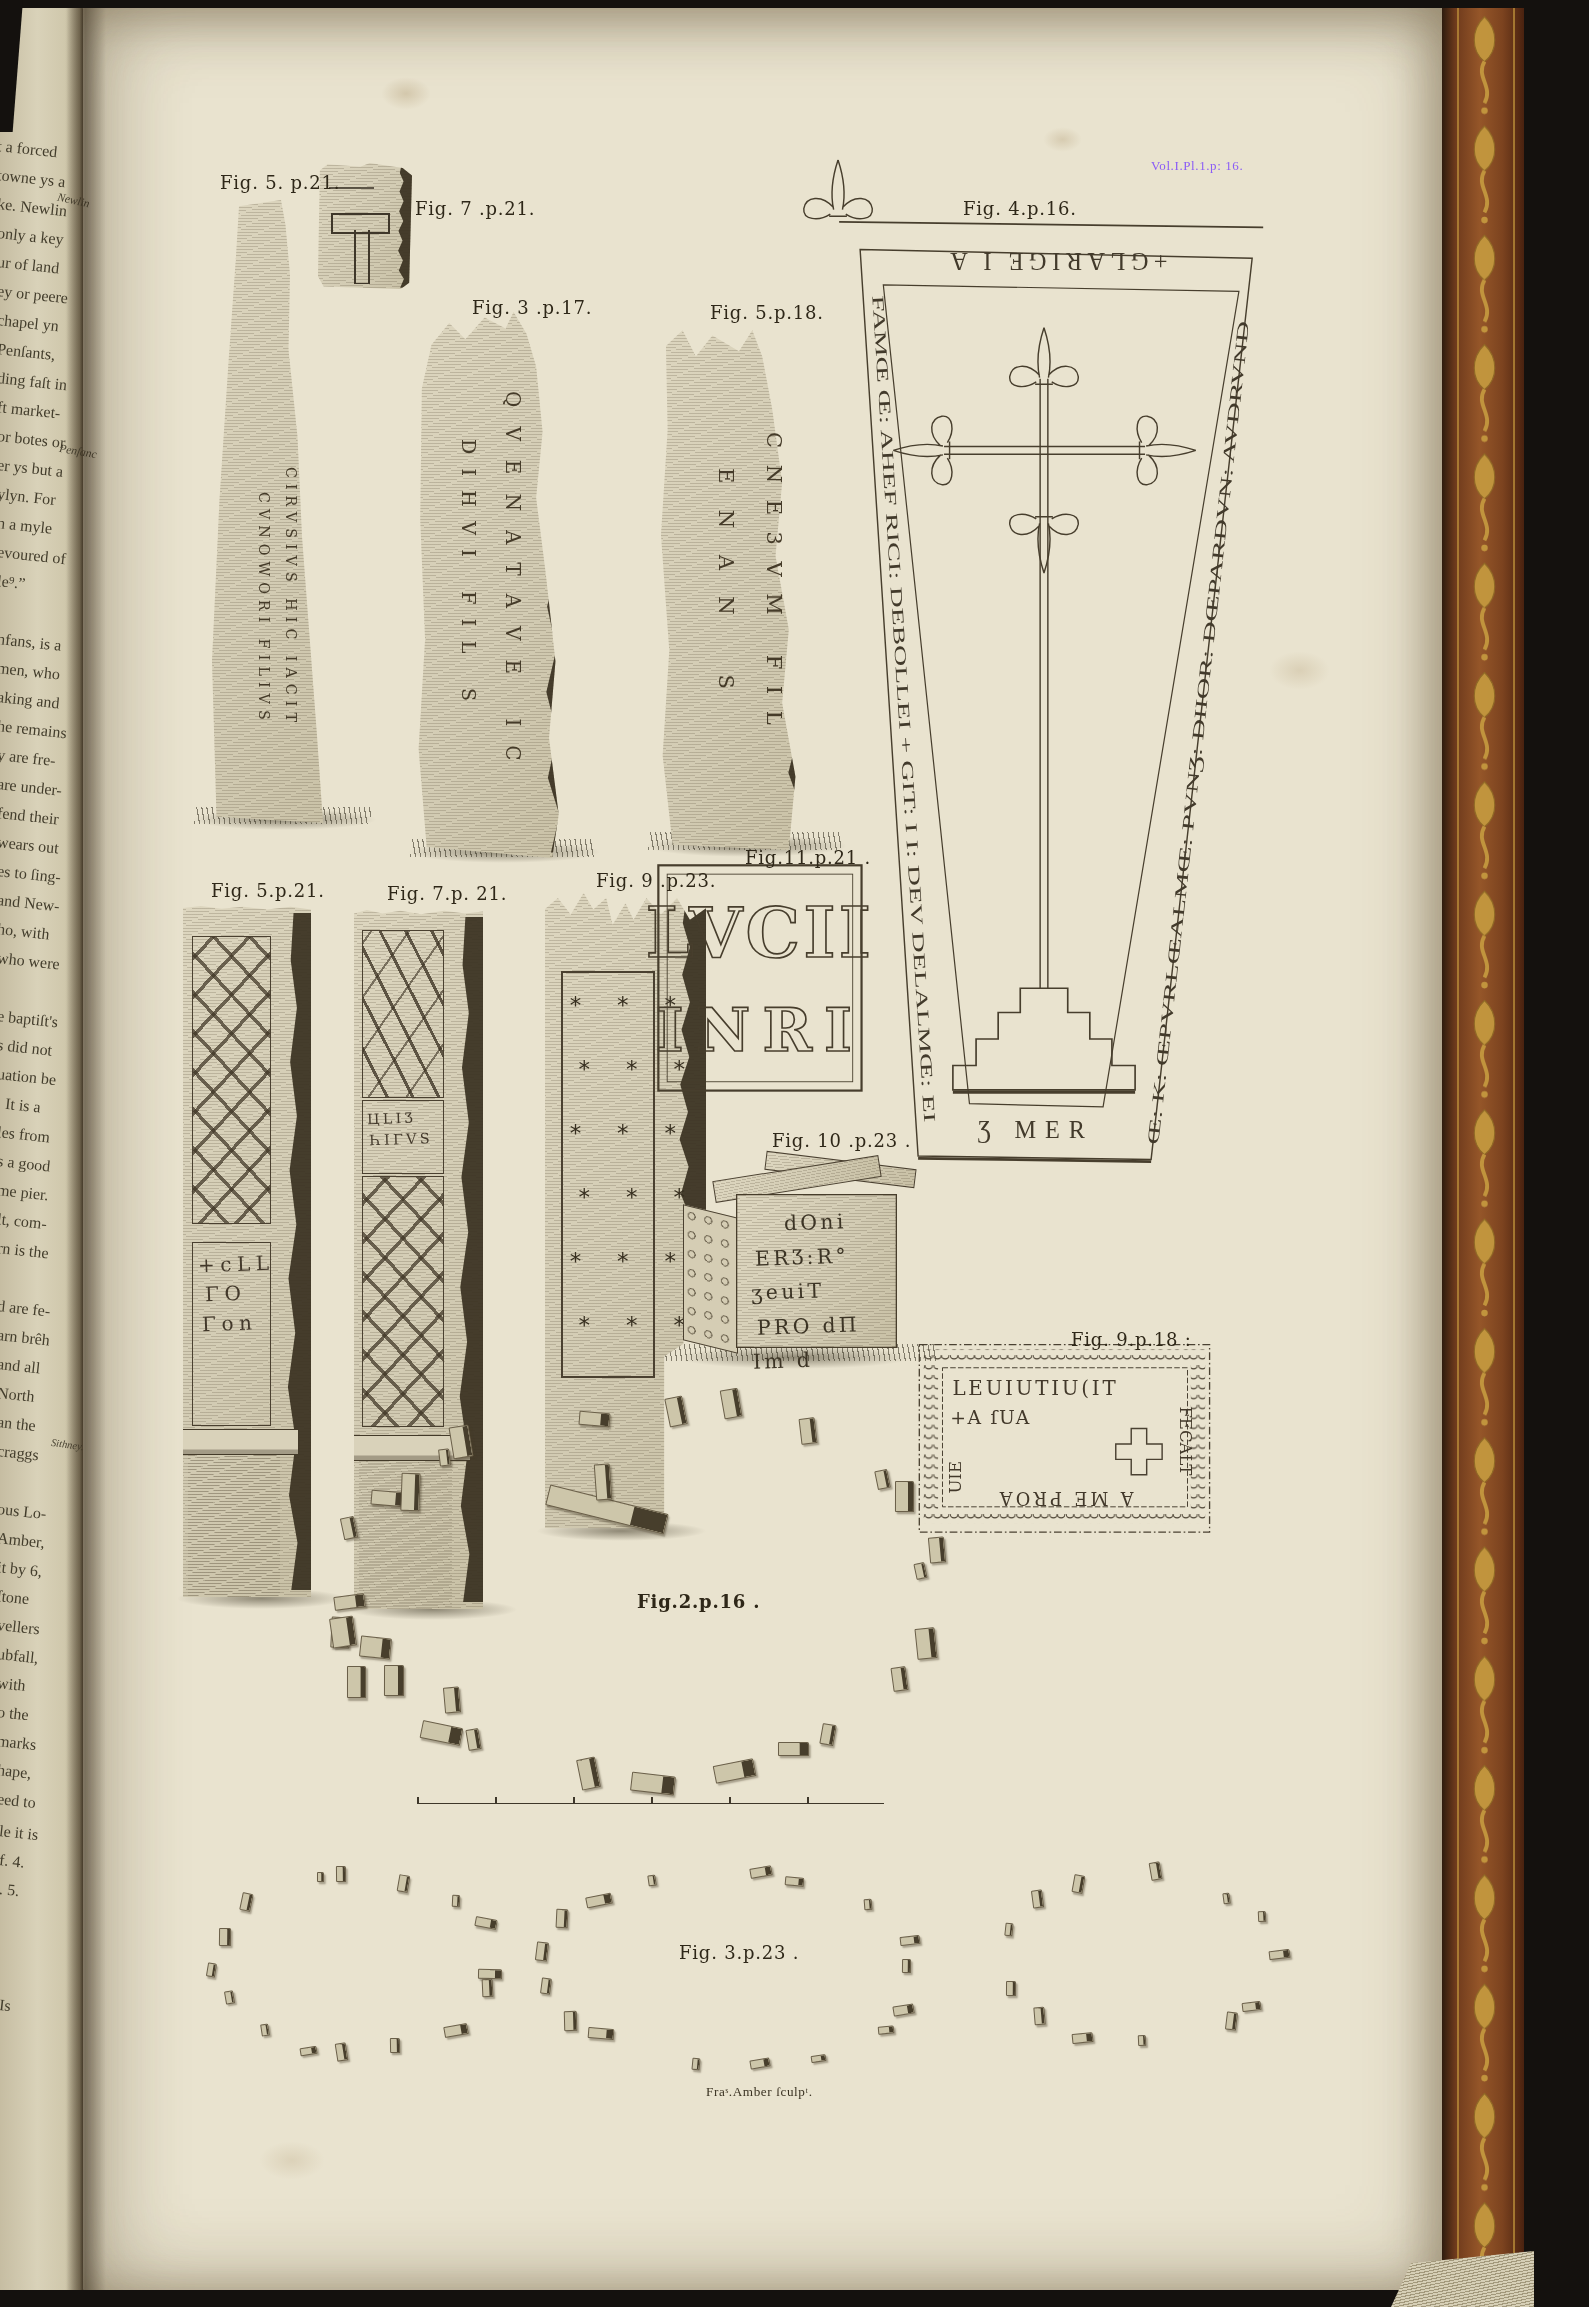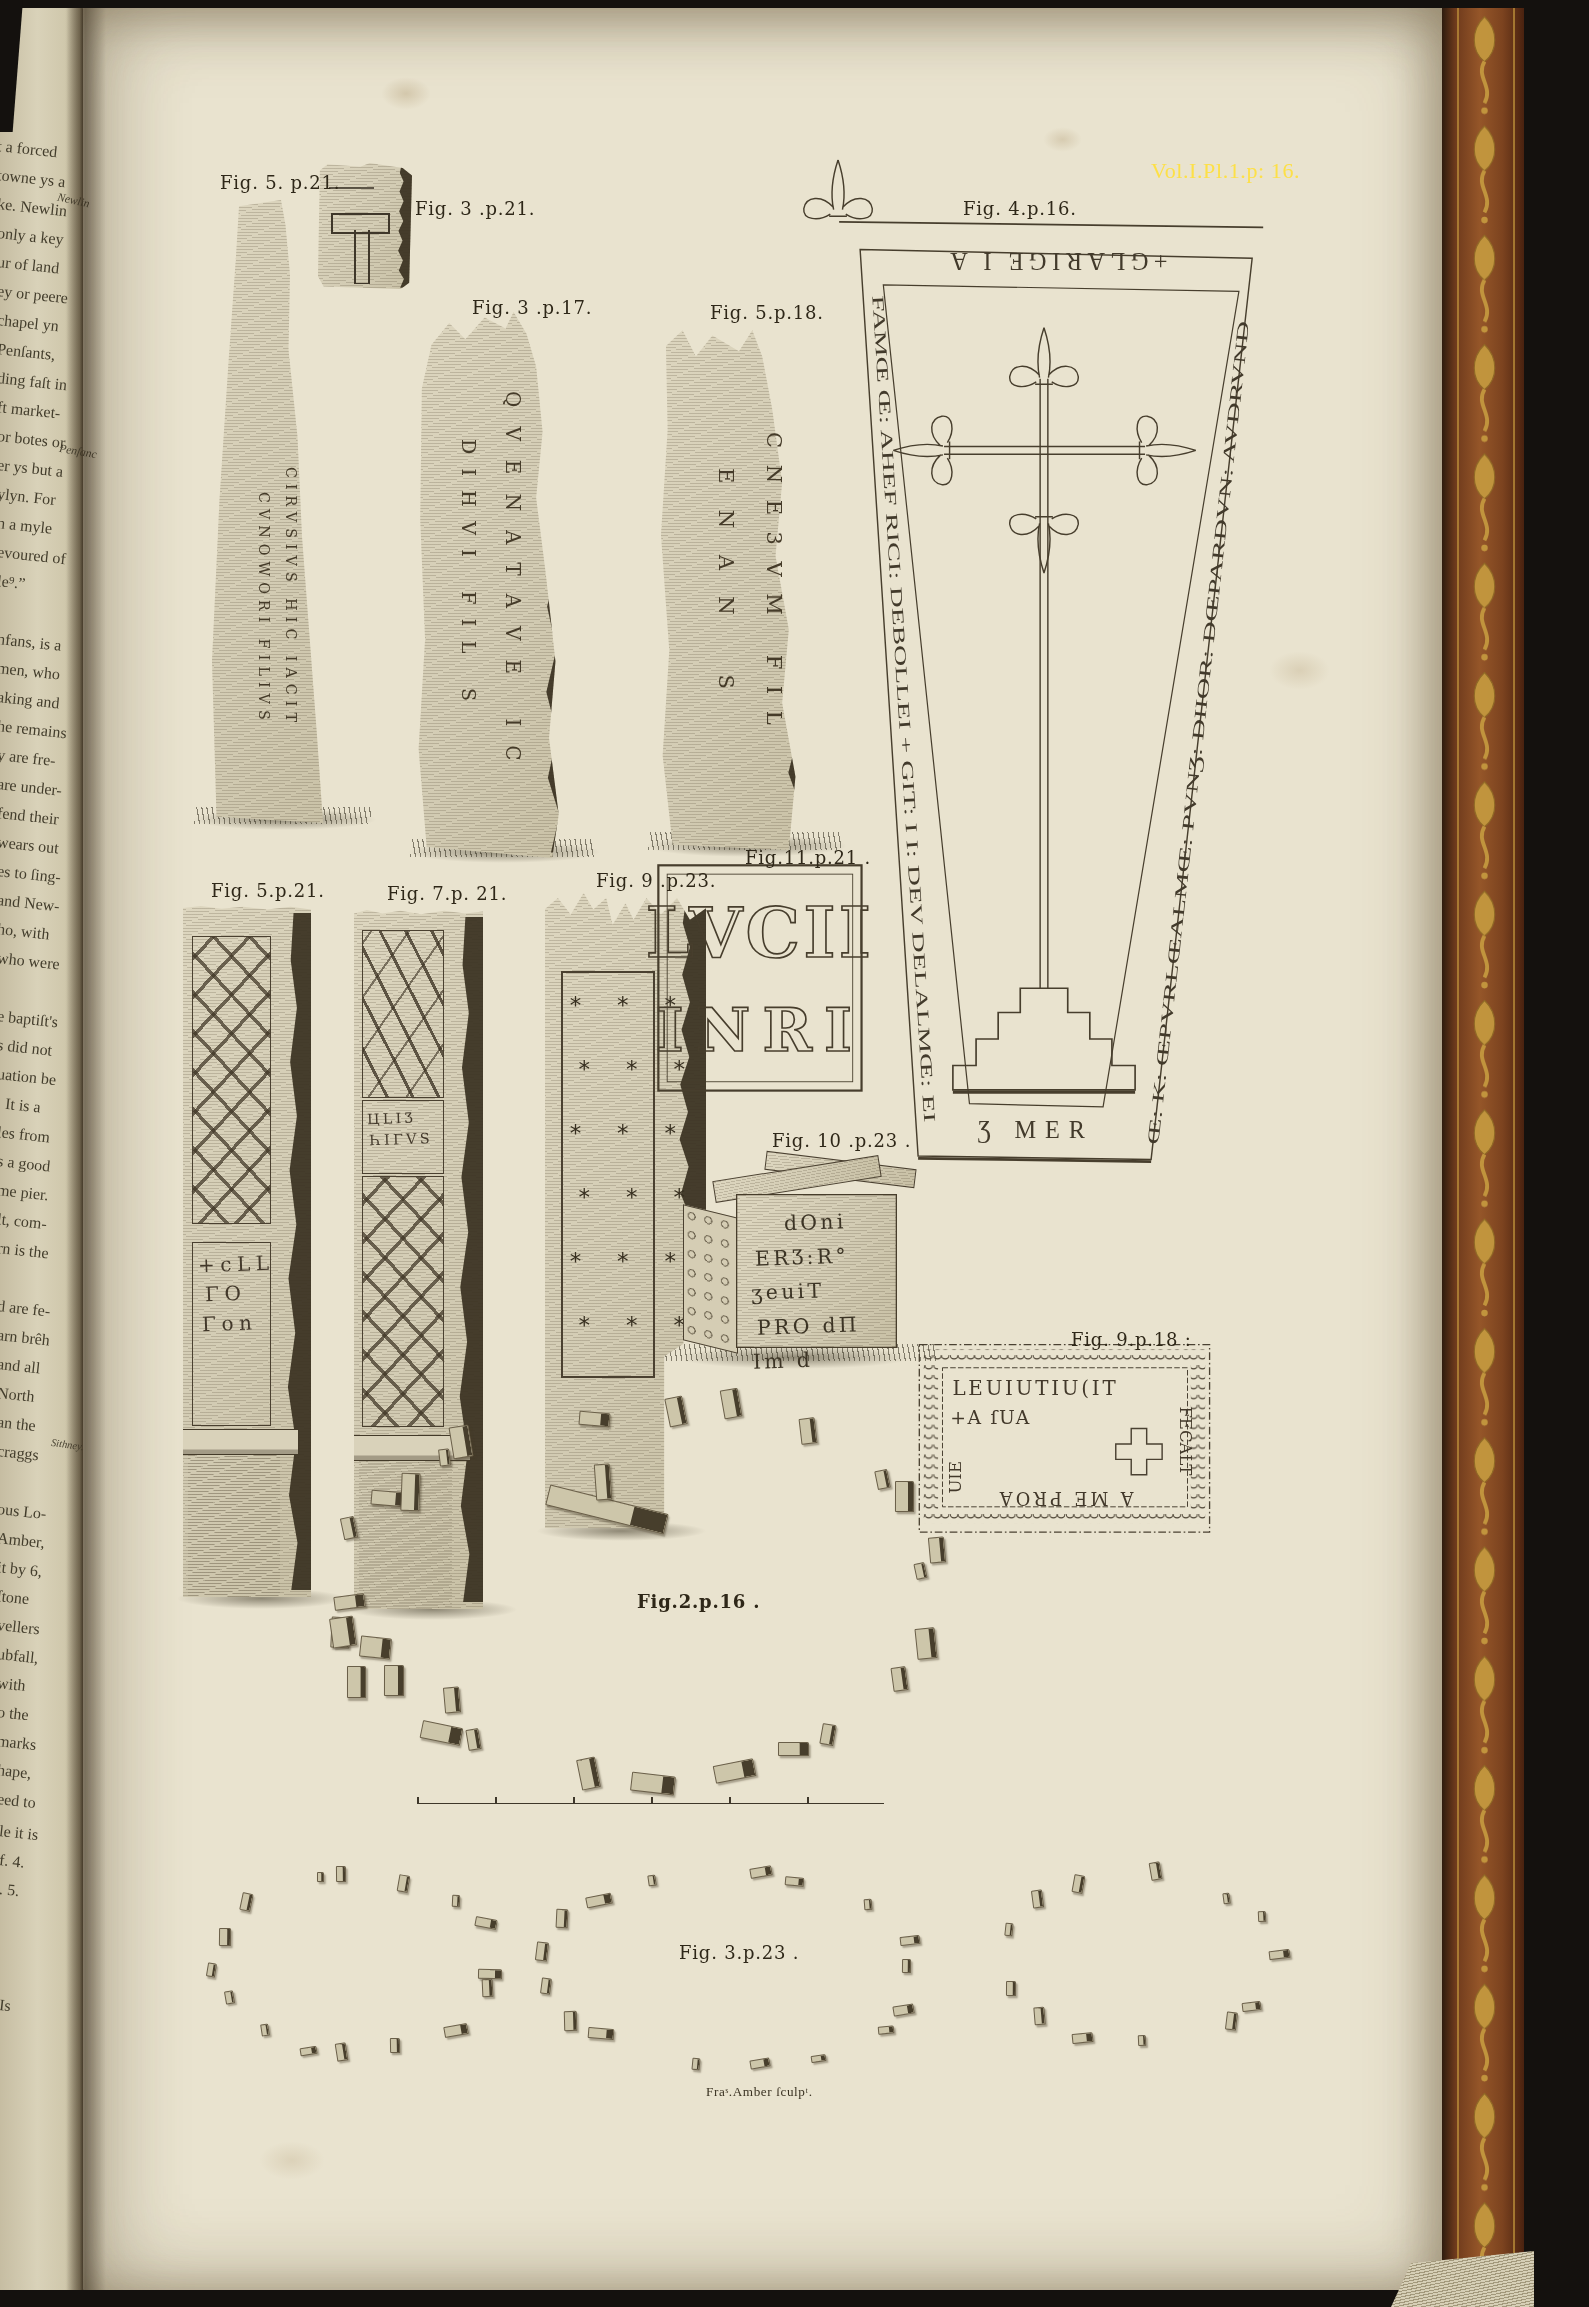--- a/index.html
+++ b/index.html
@@ -21,21 +21,21 @@
     clip-path:polygon(0 100%,14% 22%,100% 0,100% 100%);}
   .spot{position:absolute;border-radius:50%;pointer-events:none;z-index:3;}
   
   .fcol{position:absolute;z-index:3;width:94px;overflow:visible;}
   .fline{height:29px;font-size:16px;line-height:29px;color:#433d2c;white-space:nowrap;
          transform:rotate(6deg);transform-origin:0 60%;}
   .mnote{position:absolute;font-size:11.6px;font-style:italic;color:#4a4433;z-index:3;white-space:nowrap;}
   
   .figlabel{position:absolute;font-family:"DejaVu Serif",serif;font-size:18px;color:#2e2718;
     letter-spacing:0.8px;white-space:nowrap;z-index:12;}
-  .plateref{position:absolute;left:1151px;top:158px;font-size:22px;color:#fde047;letter-spacing:0.6px;z-index:12;}
+  .plateref{position:absolute;left:1151px;top:158px;font-size:13px;color:#8b5cf6;letter-spacing:0.6px;z-index:12;}
   .credit{position:absolute;left:706px;top:2084px;font-size:13.2px;color:#3a3222;letter-spacing:0.6px;z-index:12;}
   .stone{position:absolute;z-index:10;
     background:repeating-linear-gradient(178deg,rgba(82,70,50,.22) 0 0.8px,rgba(0,0,0,0) 0.8px 2.8px),
                linear-gradient(115deg,#ddd6bf 0%,#d3ccb4 55%,#c8c0a5 100%);}
   .shade{position:absolute;top:1%;bottom:1%;right:0;width:22%;background:#3a3121;opacity:.93;
     clip-path:polygon(38% 0,100% 0,100% 100%,30% 100%,52% 93%,22% 86%,46% 78%,18% 70%,44% 62%,20% 54%,48% 46%,24% 38%,50% 30%,26% 22%,50% 14%,28% 7%);}
   .gshadow{position:absolute;z-index:9;background:radial-gradient(ellipse at center,rgba(55,48,30,.5),rgba(55,48,30,0) 70%);}
   .grass{position:absolute;z-index:9;background:repeating-linear-gradient(80deg,rgba(45,40,25,.55) 0 1.1px,rgba(0,0,0,0) 1.1px 5px);filter:blur(0.3px);}
   .vins{position:absolute;transform-origin:0 0;transform:rotate(90deg);font-family:"DejaVu Serif",serif;
     color:#453b29;white-space:nowrap;z-index:11;}
@@ -133,21 +133,21 @@
   <span class="mnote" style="left:59px;top:445px;transform:rotate(10deg);">Penſanc</span>
   <span class="mnote" style="left:51px;top:1439px;transform:rotate(8deg);font-size:10.5px;">Sithney.</span>
 
   <div class="page"></div>
   <div class="gutter"></div>
 
   <div class="plateref">Vol.I.Pl.1.p: 16.</div>
   <div class="credit">Fraˢ.Amber ſculpᵗ.</div>
 
   <div class="figlabel" style="left:220px;top:172px;">Fig. 5. p.21.</div>
-  <div class="figlabel" style="left:415px;top:198px;">Fig. 3 .p.21.</div>
+  <div class="figlabel" style="left:415px;top:198px;">Fig. 7 .p.21.</div>
   <div class="figlabel" style="left:472px;top:297px;">Fig. 3 .p.17.</div>
   <div class="figlabel" style="left:710px;top:302px;">Fig. 5.p.18.</div>
   <div class="figlabel" style="left:963px;top:198px;">Fig. 4.p.16.</div>
   <div class="figlabel" style="left:211px;top:880px;">Fig. 5.p.21.</div>
   <div class="figlabel" style="left:387px;top:883px;">Fig. 7.p. 21.</div>
   <div class="figlabel" style="left:596px;top:870px;">Fig. 9 .p.23.</div>
   <div class="figlabel" style="left:745px;top:847px;">Fig.11.p.21 .</div>
   <div class="figlabel" style="left:772px;top:1130px;">Fig. 10 .p.23 .</div>
   <div class="figlabel" style="left:1071px;top:1329px;">Fig. 9.p.18 :</div>
   <div class="figlabel" style="left:637px;top:1591px;font-weight:bold;">Fig.2.p.16 .</div>

